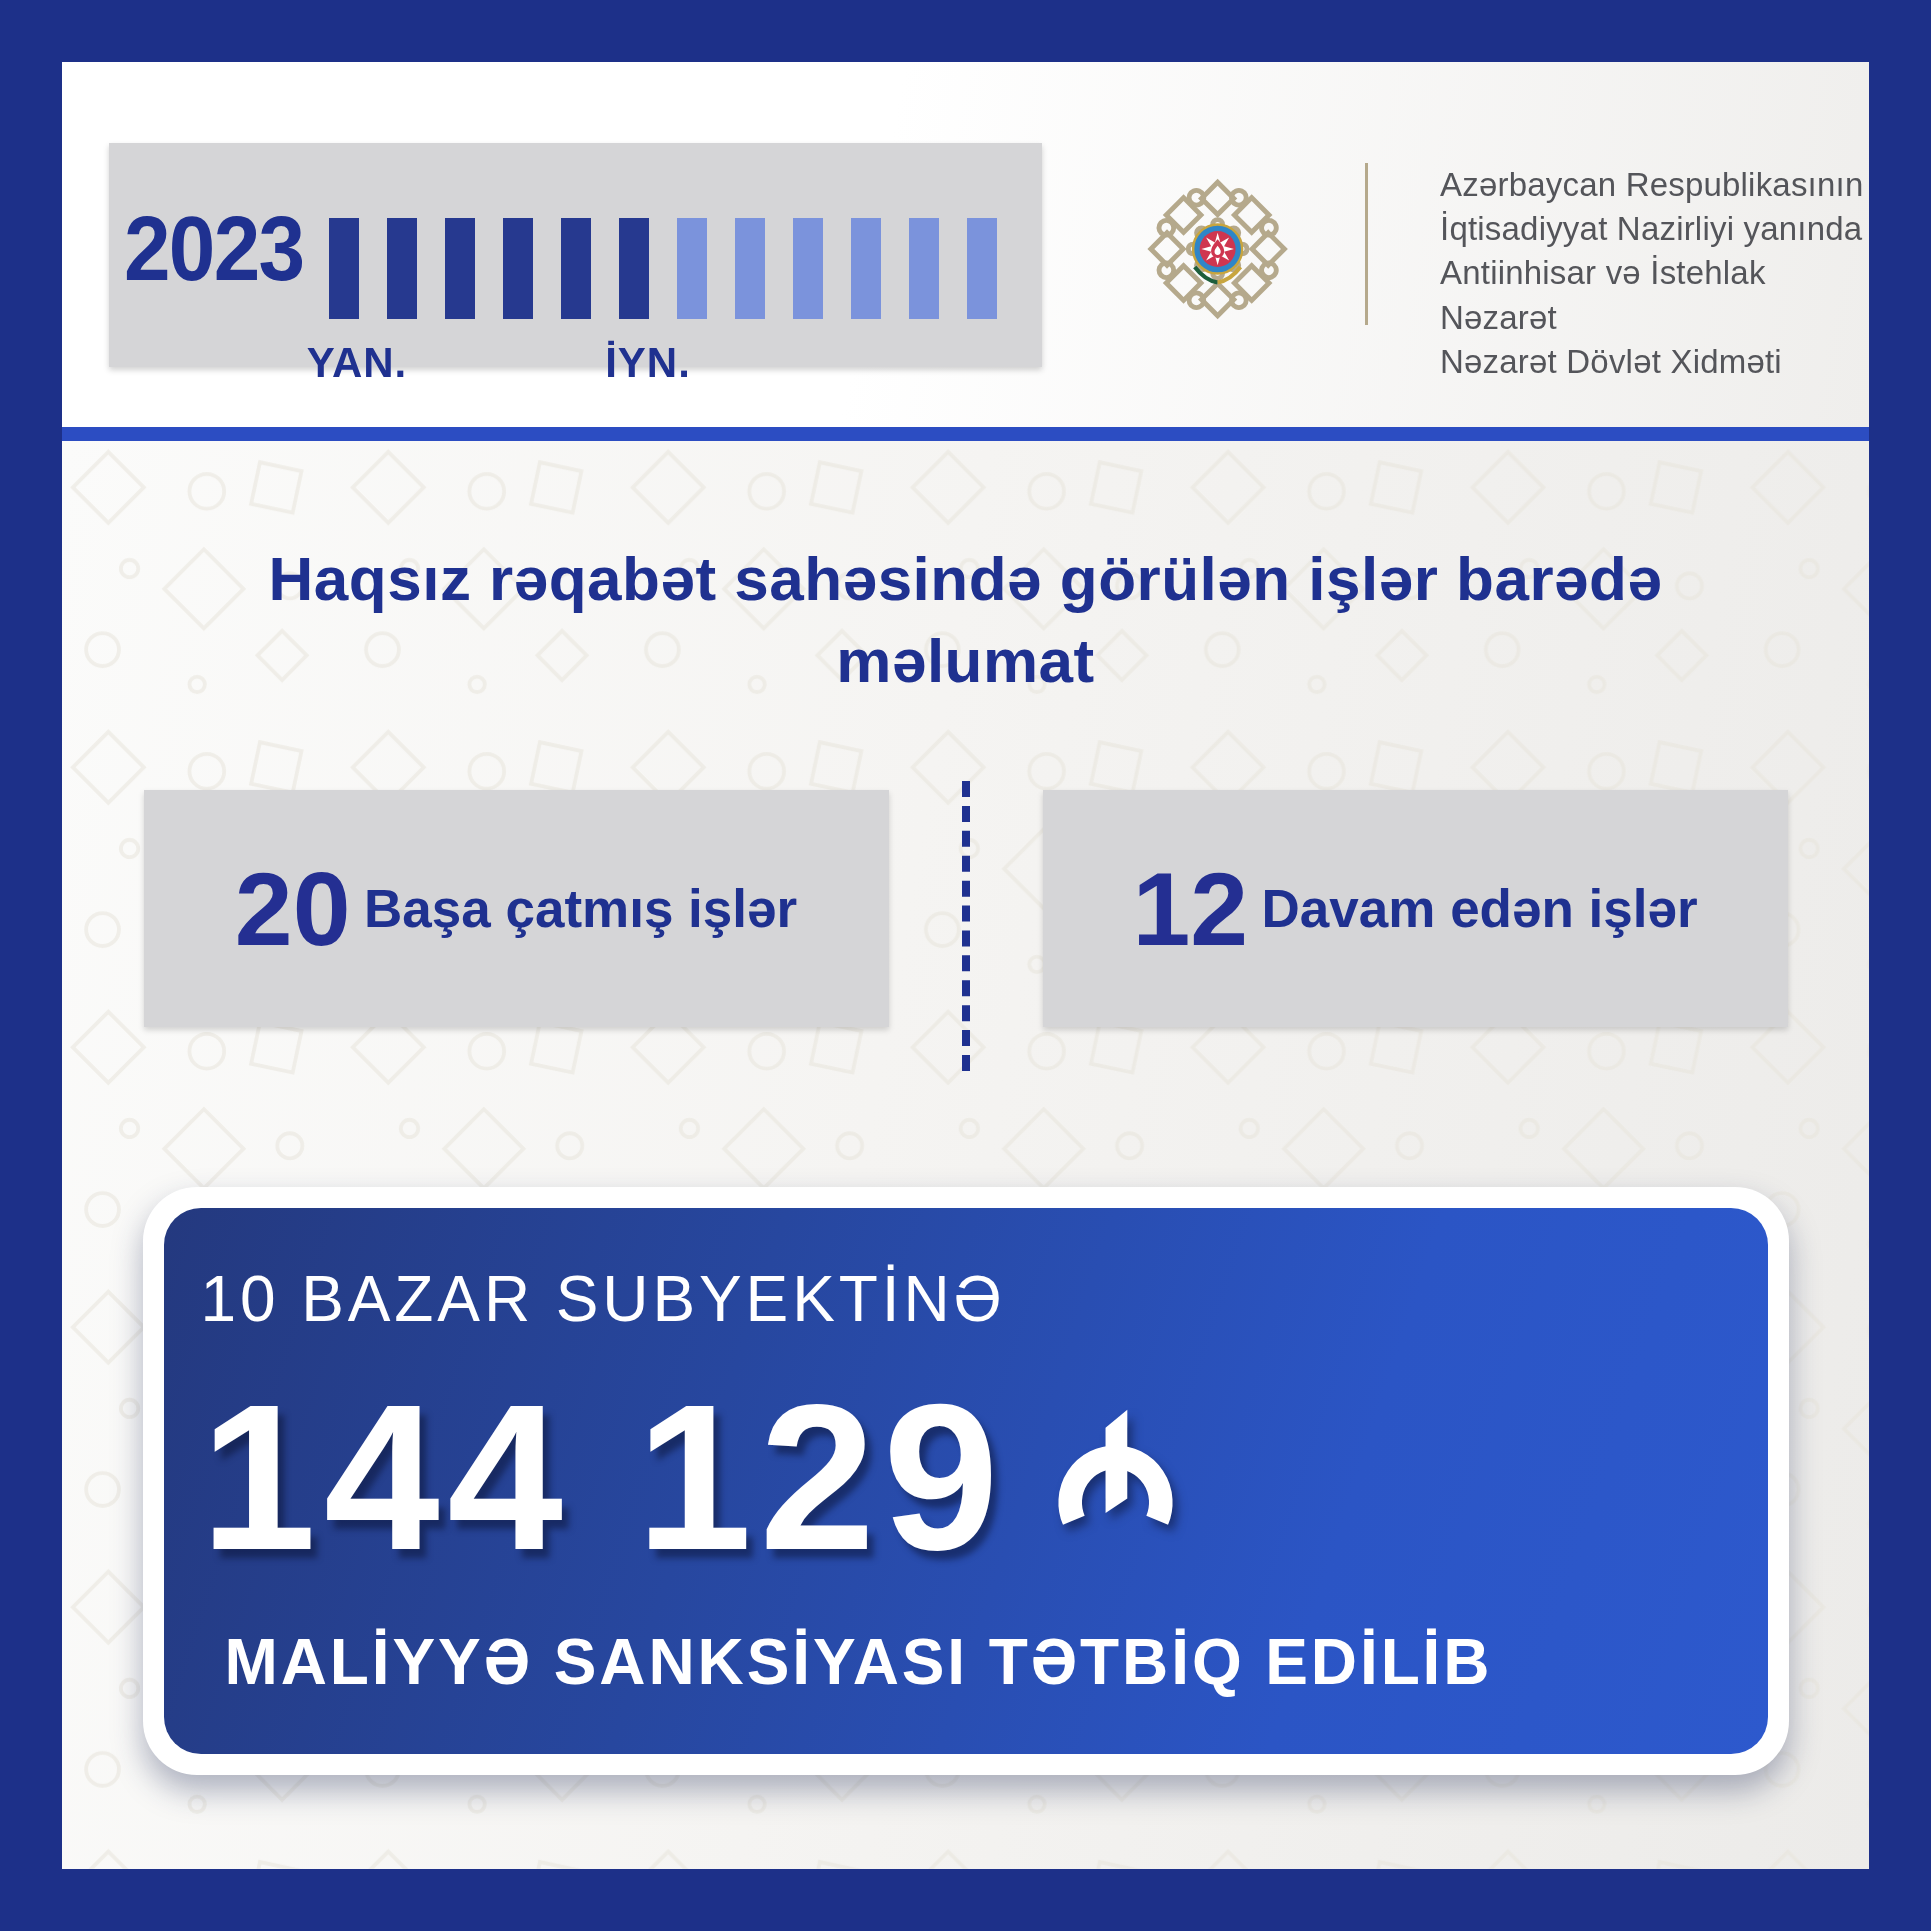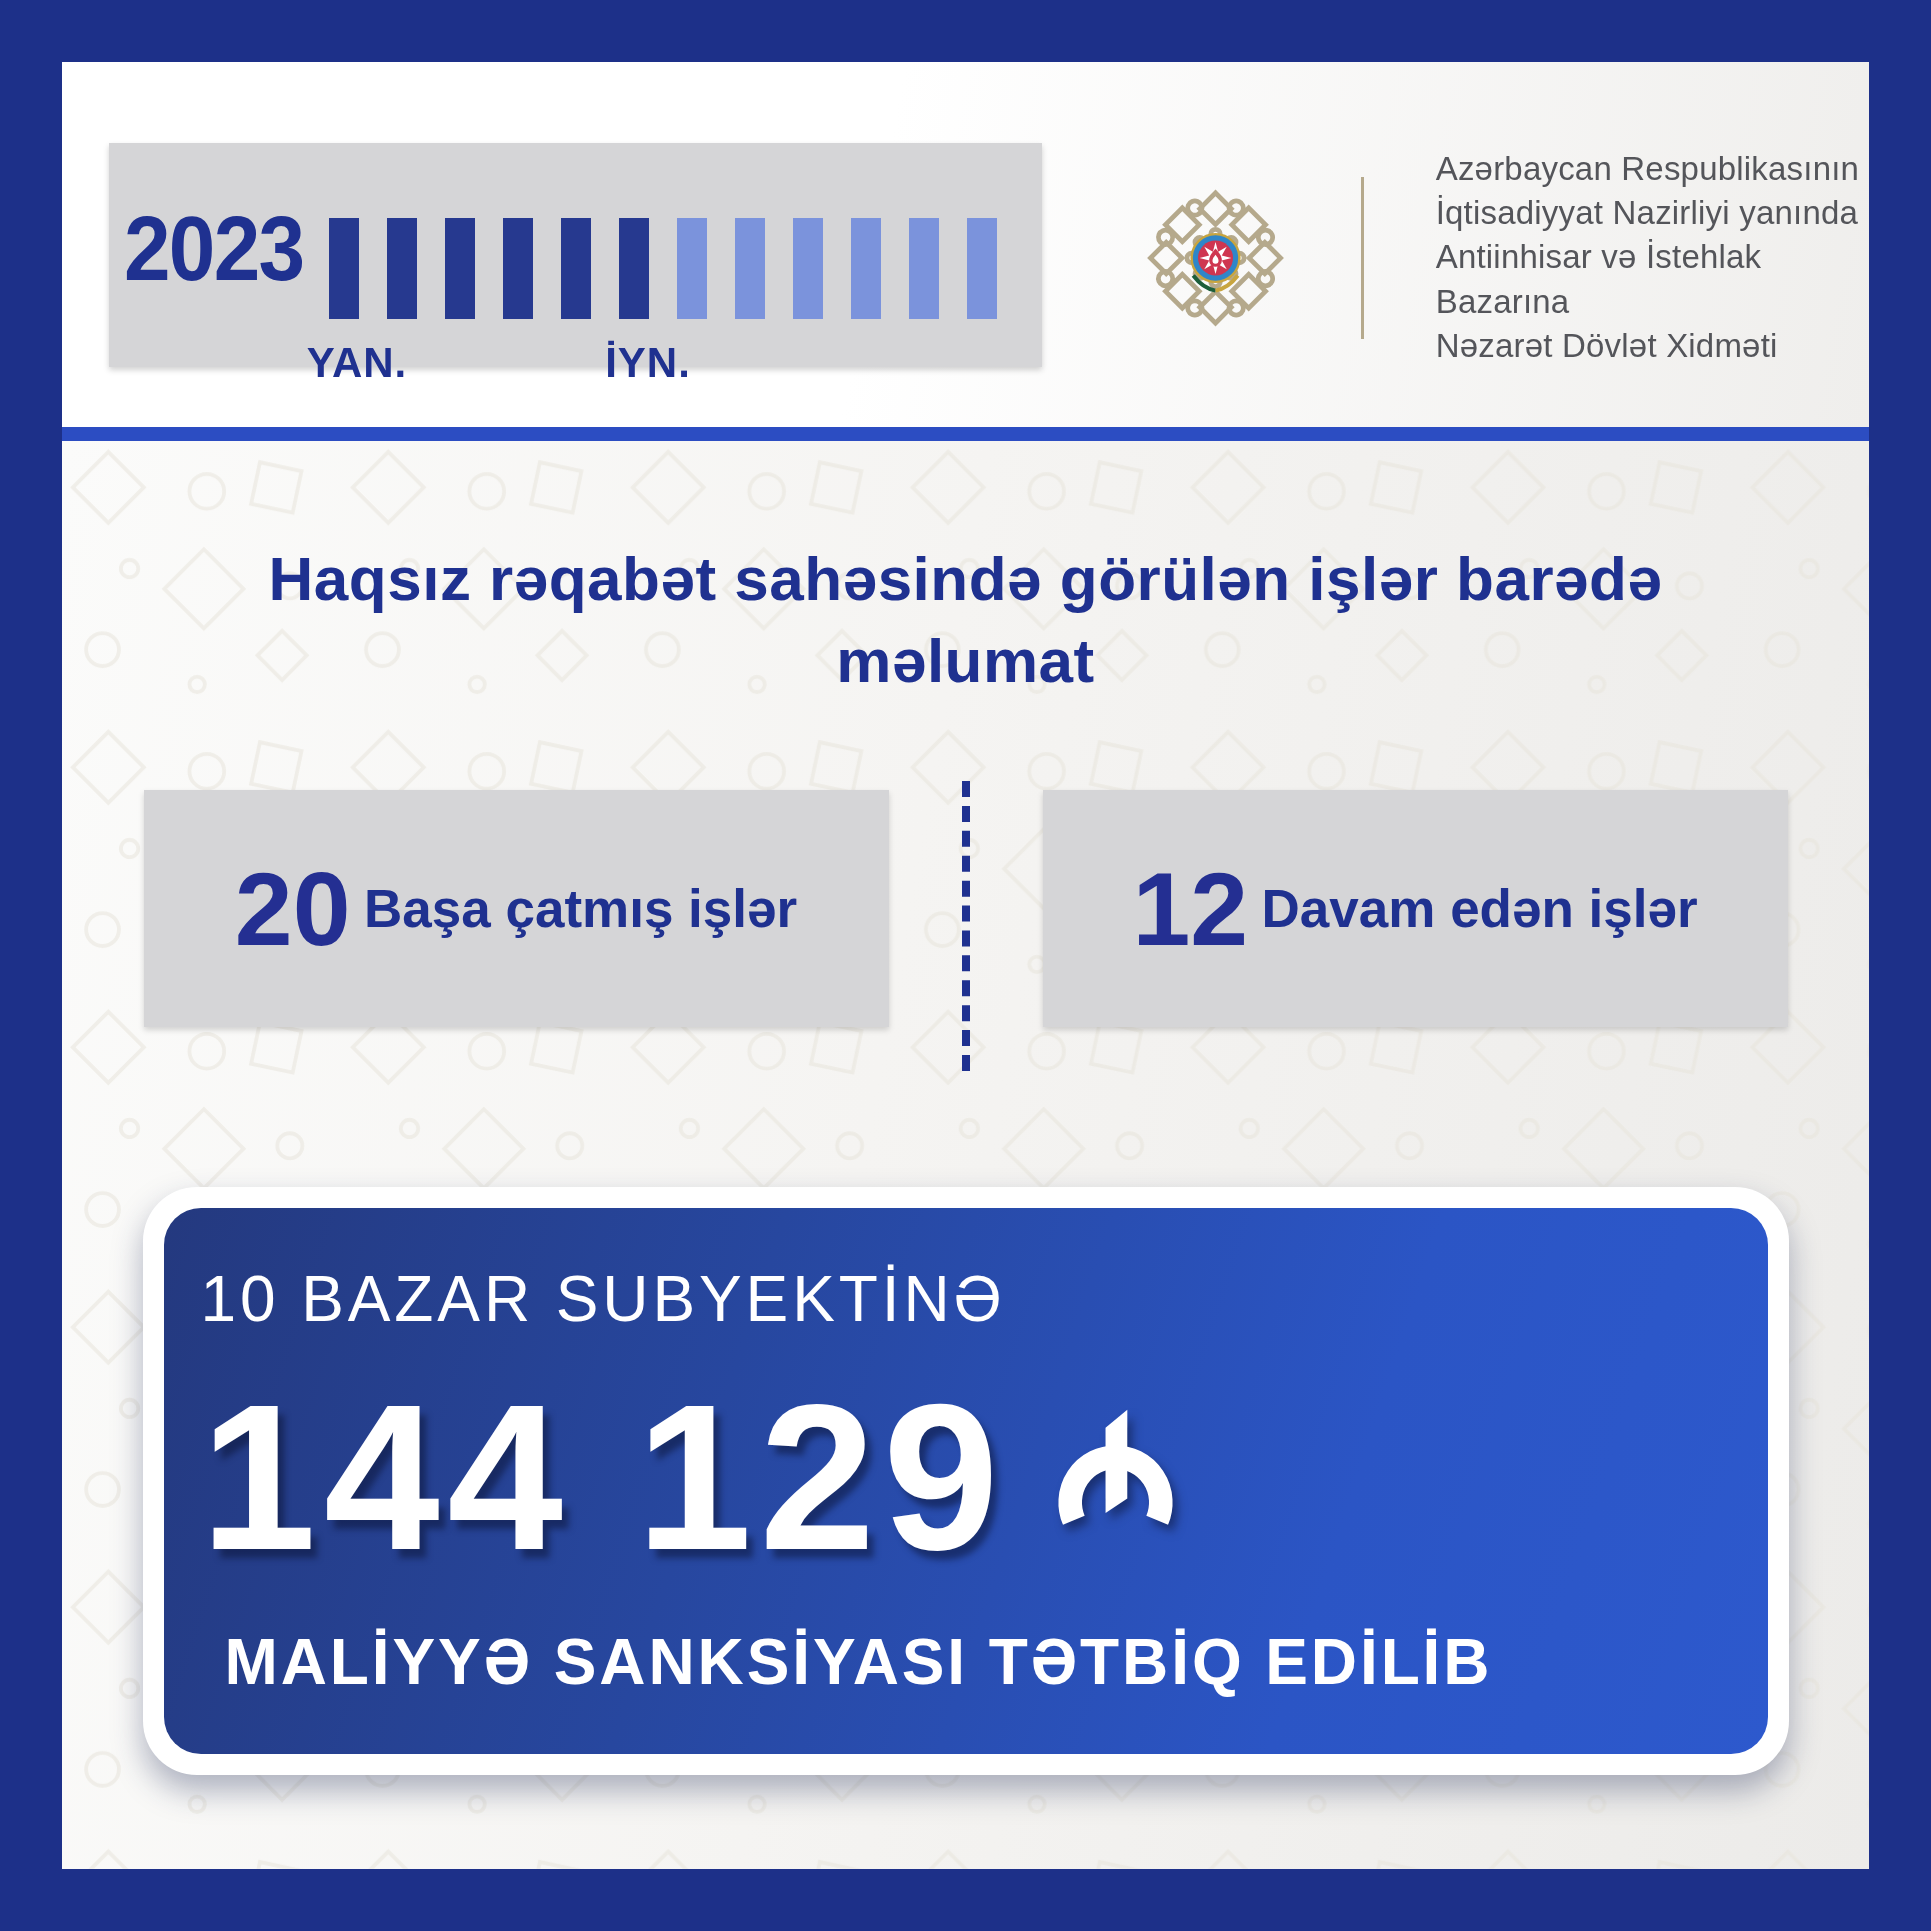--- a/index.html
+++ b/index.html
@@ -16,21 +16,21 @@
   .year{position:absolute;left:15.4px;top:54px;font-size:91px;font-weight:800;
         color:var(--text-navy,#1f3190);letter-spacing:-1.9px;transform:scaleX(.92);transform-origin:left center;}
   .bars{position:absolute;left:220px;top:75px;height:101px;display:flex;gap:28px;}
   .bar{width:30px;height:101px;background:var(--bar-active,#26398f);}
   .bar.inactive{background:var(--bar-inactive,#7b93dc);}
   .mlabel{position:absolute;top:196px;transform:translateX(-50%);font-size:42px;font-weight:800;
           color:var(--text-navy,#1f3190);letter-spacing:1px;margin-left:12px;}
   .mlabel.start{left:236px;}
   .mlabel.mid{left:527px;}
 
-  .logo{position:absolute;left:1074px;top:85px;display:flex;align-items:center;gap:43px;}
+  .logo{position:absolute;left:1074px;top:101px;display:flex;gap:43px;}
   .logo-sep{width:2.9px;height:162px;background:var(--logo-tan,#b5a98c);margin:0 29px 0 23px;}
   .logo-text{font-size:33px;line-height:1.34;color:#54555a;letter-spacing:0.2px;}
 
   
   .rule{position:absolute;top:365px;left:0;right:0;height:14.5px;background:var(--accent-royal,#2c4dc2);}
 
   
   .body{position:absolute;top:379px;left:0;right:0;bottom:0;overflow:hidden;
         background:linear-gradient(100deg,#fbfbfa 0%,#f5f4f2 45%,#ecebe9 100%);}
   .pattern{position:absolute;inset:0;opacity:.55;}
@@ -124,21 +124,21 @@
           <polygon fill="#ffffff" points="100,80 103.3,92.1 114.1,85.9 107.9,96.7 120,100 107.9,103.3 114.1,114.1 103.3,107.9 100,120 96.7,107.9 85.9,114.1 92.1,103.3 80,100 92.1,96.7 85.9,85.9 96.7,92.1"></polygon>
           <path fill="#cf3650" d="M100,88 C105,94 108,98 108,103 a8,8 0 1,1 -16,0 C92,98 95,94 100,88 Z"></path>
           <path fill="#ffffff" d="M100,96 C102.4,99 103.8,101 103.8,103.4 a3.8,3.8 0 1,1 -7.6,0 C96.2,101 97.6,99 100,96 Z"></path>
           <path fill="none" stroke="#1d5e3b" stroke-width="5" d="M72,122 Q84,138 100,141"></path>
           <path fill="none" stroke="#c8a53f" stroke-width="5" d="M128,122 Q116,138 100,141"></path>
         </svg>
         <div class="logo-sep"></div>
         <div class="logo-text">
           <div>Azərbaycan Respublikasının</div>
           <div>İqtisadiyyat Nazirliyi yanında</div>
-          <div>Antiinhisar və İstehlak Bazarına</div>
+          <div>Antiinhisar və İstehlak Nəzarət</div>
           <div>Nəzarət Dövlət Xidməti</div>
         </div>
       </div>
     </div>
 
     <div class="rule"></div>
 
     <div class="body">
       <svg class="pattern" width="100%" height="100%" viewBox="0 0 1872 1479">
         <defs>

